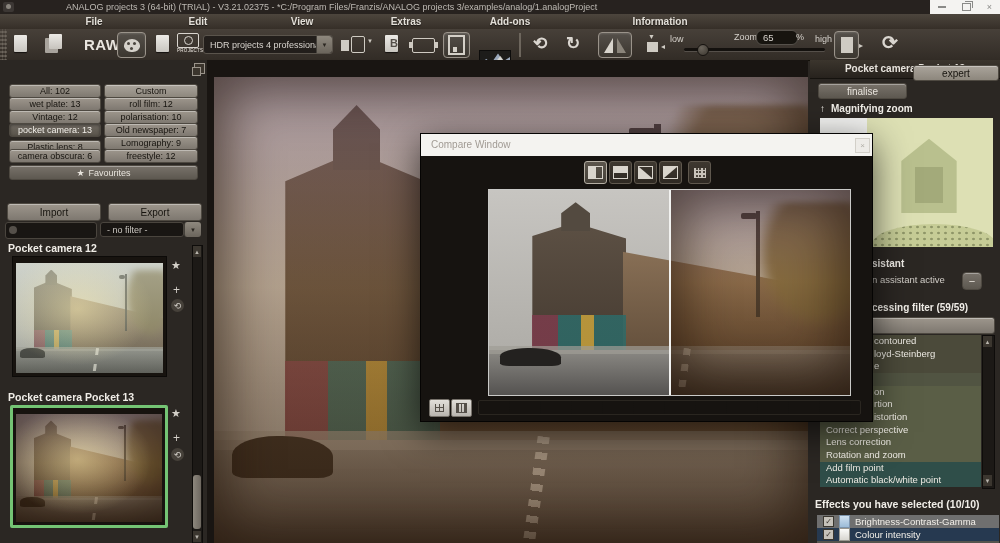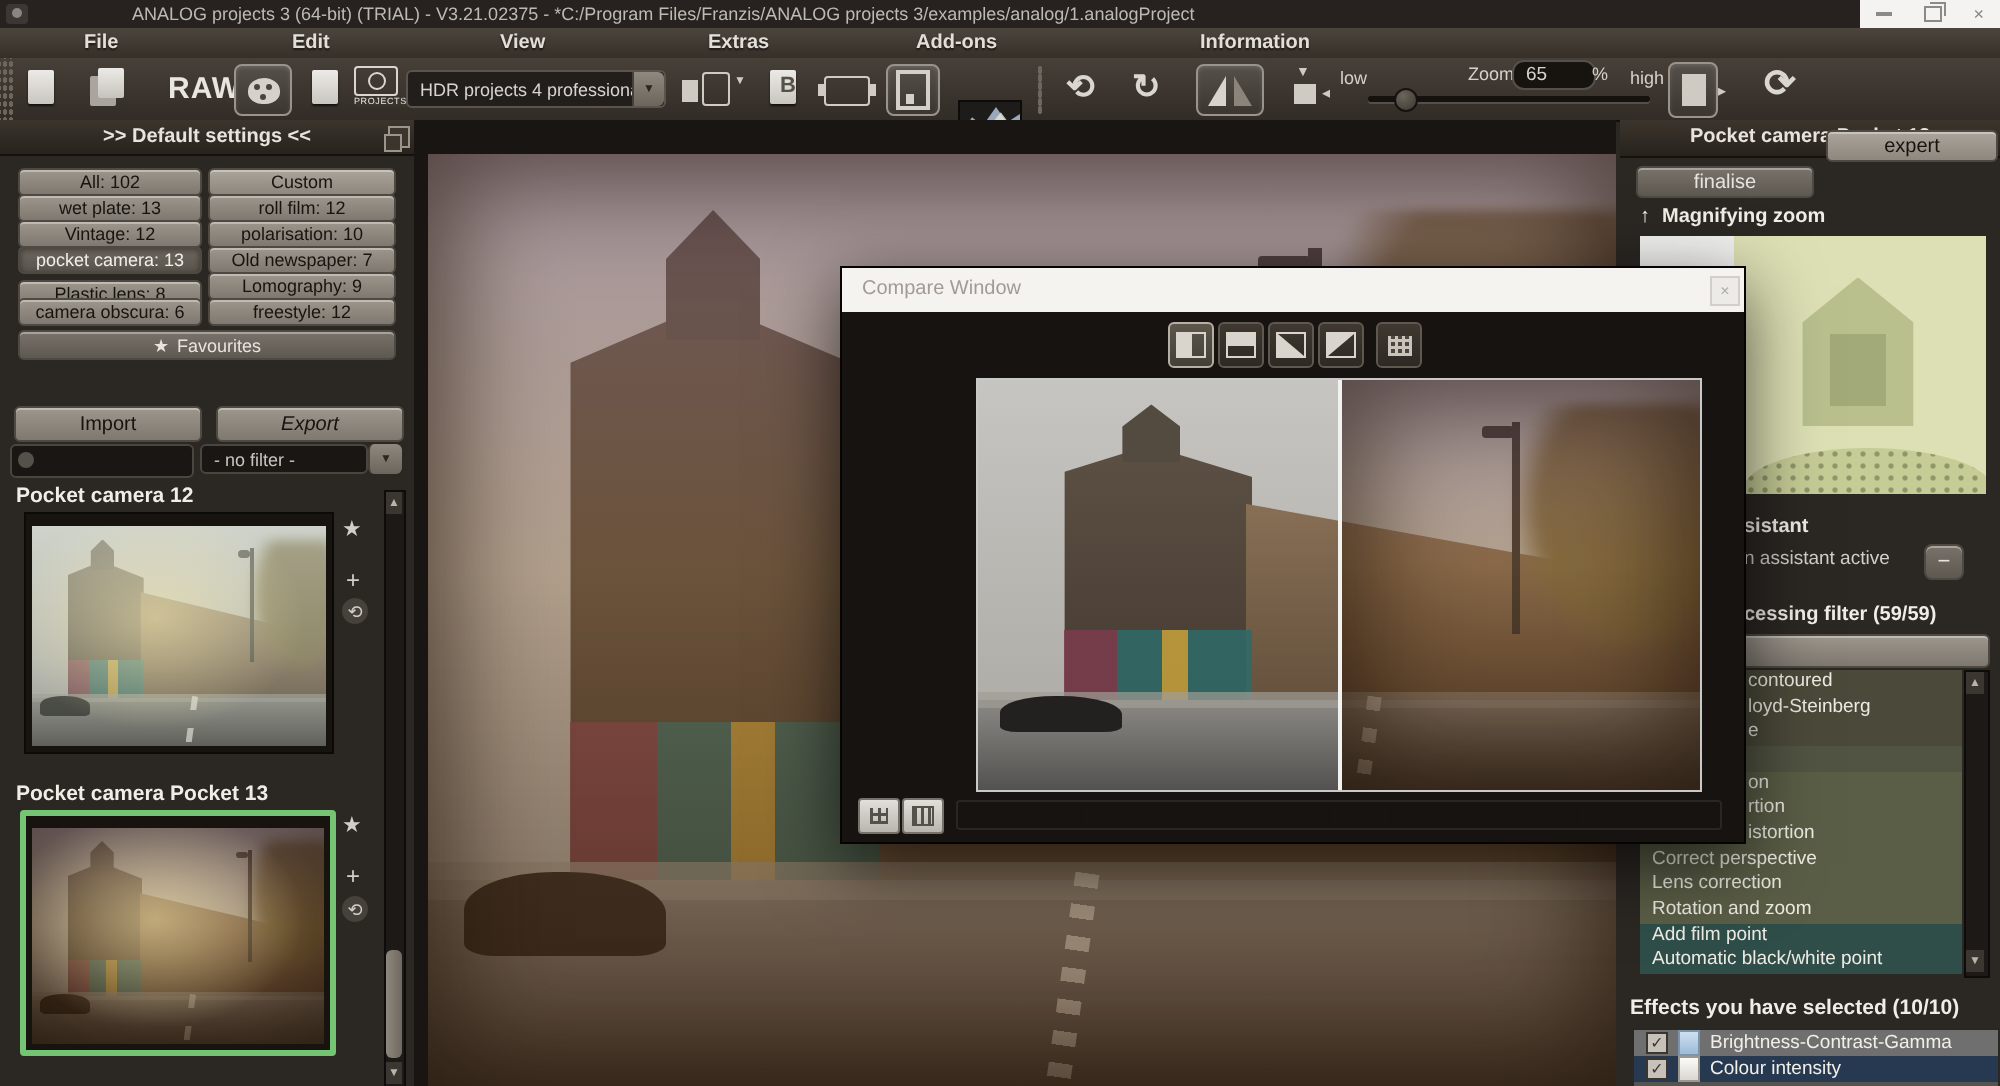--- a/index.html
+++ b/index.html
@@ -12,21 +12,21 @@
   .titlebar .app-ico{left:3px;top:2px;width:11px;height:10px;background:#3c3734;border-radius:2px;}
   .titlebar .app-ico::after{content:"";position:absolute;left:3px;top:2px;width:5px;height:5px;border-radius:50%;background:#8a857e;}
   .title-text{left:18px;top:0;height:14px;line-height:14px;font-size:9px;white-space:nowrap;margin-left:48px;}
   .winctrl{left:930px;top:0;width:70px;height:14px;background:#f4f3f1;display:flex;align-items:center;justify-content:space-around;color:#8a8a88;}
   .wc-min{width:8px;height:1.5px;background:#8a8a88;}
   .wc-max{width:7px;height:6px;border:1px solid #8a8a88;position:relative;}
   .wc-max::before{content:"";position:absolute;left:2px;top:-3px;width:7px;height:6px;border:1px solid #8a8a88;border-bottom:none;border-left:none;}
   .wc-close{font-size:9px;line-height:14px;}
   
   .menubar{left:0;top:14px;width:1000px;height:15px;background:linear-gradient(#4c453d,#362f28);display:flex;align-items:center;padding-left:42px;box-sizing:border-box;}
-  .menu-item{width:104px;font-size:10px;font-weight:bold;color:#e3dfd8;text-shadow:0 1px 1px #1a1714;cursor:default;}
+  .menu-item{width:104px;text-align:center;font-size:10px;font-weight:bold;color:#e3dfd8;text-shadow:0 1px 1px #1a1714;cursor:default;}
   .menu-item.last{margin-left:38px;width:120px;}
   
   .toolbar{left:0;top:29px;width:1000px;height:31px;background:linear-gradient(#474039,#322c26);border-bottom:1px solid #131009;}
   .grip{left:0;top:0;width:7px;height:31px;background-image:radial-gradient(#6d665d 1px,transparent 1.2px);background-size:3px 4px;background-position:1px 1px;}
   .pg{width:13px;height:17px;background:linear-gradient(#eceae6,#c9c6c0);border-radius:1px;box-shadow:0 1px 1px #15120f;}
   .pg2{width:13px;height:15px;background:#a9a49d;border-radius:1px;}
   .pg2::after{content:"";position:absolute;left:4px;top:-4px;width:13px;height:15px;background:linear-gradient(#eceae6,#c6c3bd);border-radius:1px;}
   .raw{font-size:15px;font-weight:bold;color:#e9e5df;letter-spacing:.5px;}
   .tbtn-active{border:1px solid #9a938a;border-radius:4px;background:linear-gradient(#55504a,#3b362f);box-shadow:inset 0 1px 2px rgba(255,255,255,.12);}
   .palette{width:16px;height:13px;background:#d6d2cb;border-radius:50% 50% 45% 45%;position:relative;}
@@ -207,42 +207,41 @@
     <div class="abs lbl9" style="left:796px;top:3px;">%</div>
     <div class="abs lbl9" style="left:815px;top:5px;">high</div>
     <div class="abs tbtn-active" style="left:834px;top:2px;width:23px;height:26px;display:flex;align-items:center;justify-content:center;">
       <div class="sq-l"></div>
     </div>
     <div class="abs mini-ar" style="left:859px;top:13px;">▸</div>
     <div class="abs uglyph" style="left:882px;top:4px;font-size:19px;">⟳</div>
   </div>
 
   <div class="abs" style="left:0;top:60px;width:207px;height:483px;background:#2b2723;">
-    <div class="abs panel-h" style="left:0;top:0;width:207px;height:17px;line-height:17px;">&gt;&gt; Default settings &lt;&lt;</div>
     <div class="abs pinicon" style="left:194px;top:3px;"></div>
 
     <div class="abs cbtn" style="left:9px;top:24px;width:90px;height:12px;">All: 102</div>
     <div class="abs cbtn custom" style="left:104px;top:24px;width:92px;height:12px;">Custom</div>
     <div class="abs cbtn" style="left:9px;top:37px;width:90px;height:12px;">wet plate: 13</div>
     <div class="abs cbtn" style="left:104px;top:37px;width:92px;height:12px;">roll film: 12</div>
     <div class="abs cbtn" style="left:9px;top:50px;width:90px;height:12px;">Vintage: 12</div>
     <div class="abs cbtn" style="left:104px;top:50px;width:92px;height:12px;">polarisation: 10</div>
     <div class="abs cbtn active" style="left:9px;top:63px;width:90px;height:12px;">pocket camera: 13</div>
     <div class="abs cbtn" style="left:104px;top:63px;width:92px;height:12px;">Old newspaper: 7</div>
     <div class="abs cbtn" style="left:9px;top:64px;width:90px;height:12px;margin-top:16px;">Plastic lens: 8</div>
     <div class="abs cbtn" style="left:104px;top:76px;width:92px;height:12px;">Lomography: 9</div>
     <div class="abs cbtn" style="left:9px;top:89px;width:90px;height:12px;">camera obscura: 6</div>
     <div class="abs cbtn" style="left:104px;top:89px;width:92px;height:12px;">freestyle: 12</div>
 
     <div class="abs cbtn dark" style="left:9px;top:105px;width:187px;height:13px;gap:4px;">
       <span>★</span>
       <span>Favourites</span>
     </div>
     <div class="abs cbtn" style="left:7px;top:143px;width:92px;height:16px;font-size:10px;">Import</div>
-    <div class="abs cbtn" style="left:108px;top:143px;width:92px;height:16px;font-size:10px;font-style:italic;">Export</div>
+    <div class="abs cbtn" style="left:108px;top:143px;width:92px;height:16px;font-size:10px;">Export</div>
 
     <div class="abs inset" style="left:5px;top:162px;width:90px;height:15px;">
       <div class="abs" style="left:3px;top:3px;width:8px;height:8px;border-radius:50%;background:#55504a;"></div>
     </div>
     <div class="abs inset" style="left:100px;top:162px;width:84px;height:15px;line-height:15px;padding-left:6px;box-sizing:border-box;">- no filter -</div>
     <div class="abs sel-arrow" style="left:184px;top:162px;width:16px;height:15px;border-radius:3px;">▼</div>
 
     <div class="abs thumb-label" style="left:8px;top:182px;">Pocket camera 12</div>
     <div class="abs thumb" style="left:12px;top:196px;width:155px;height:121px;">
       <div class="scene" style="position:relative;width:100%;height:100%;">

